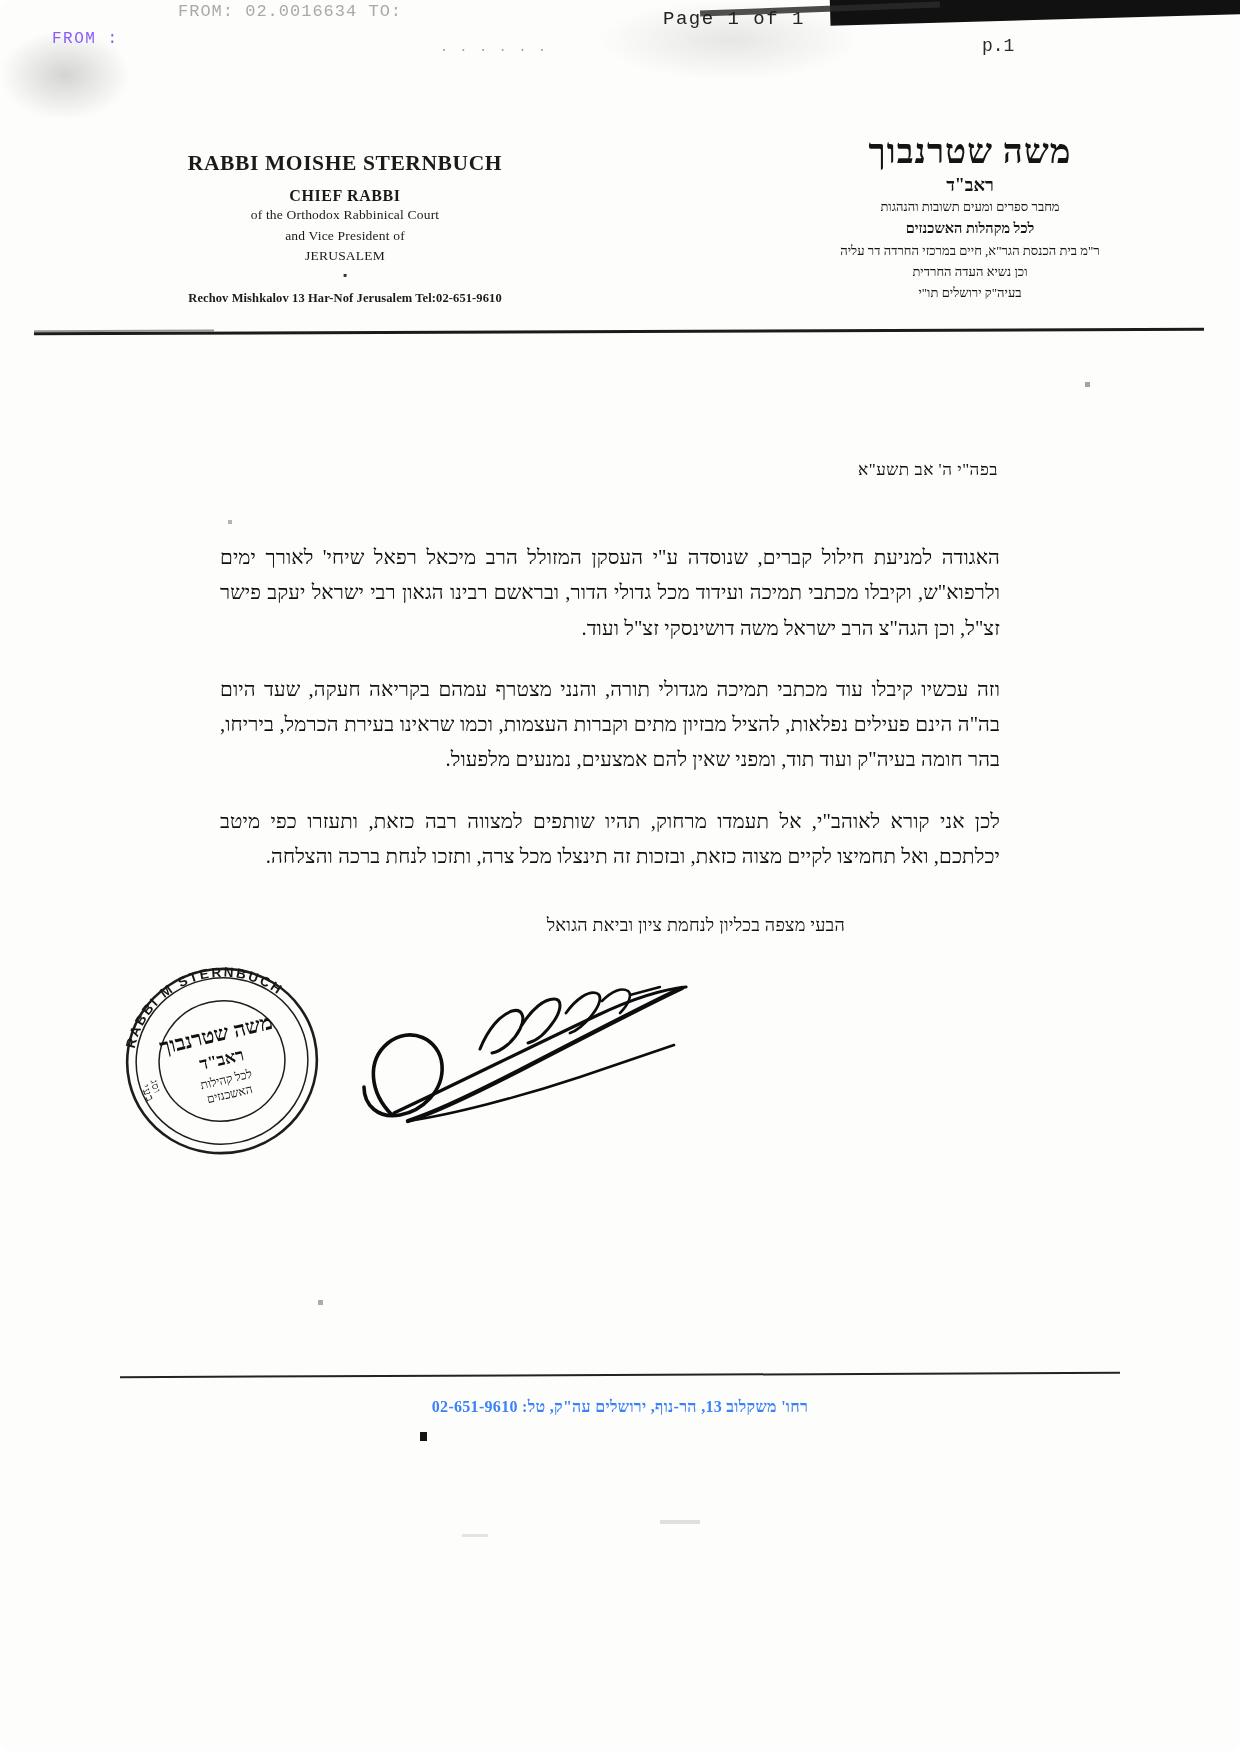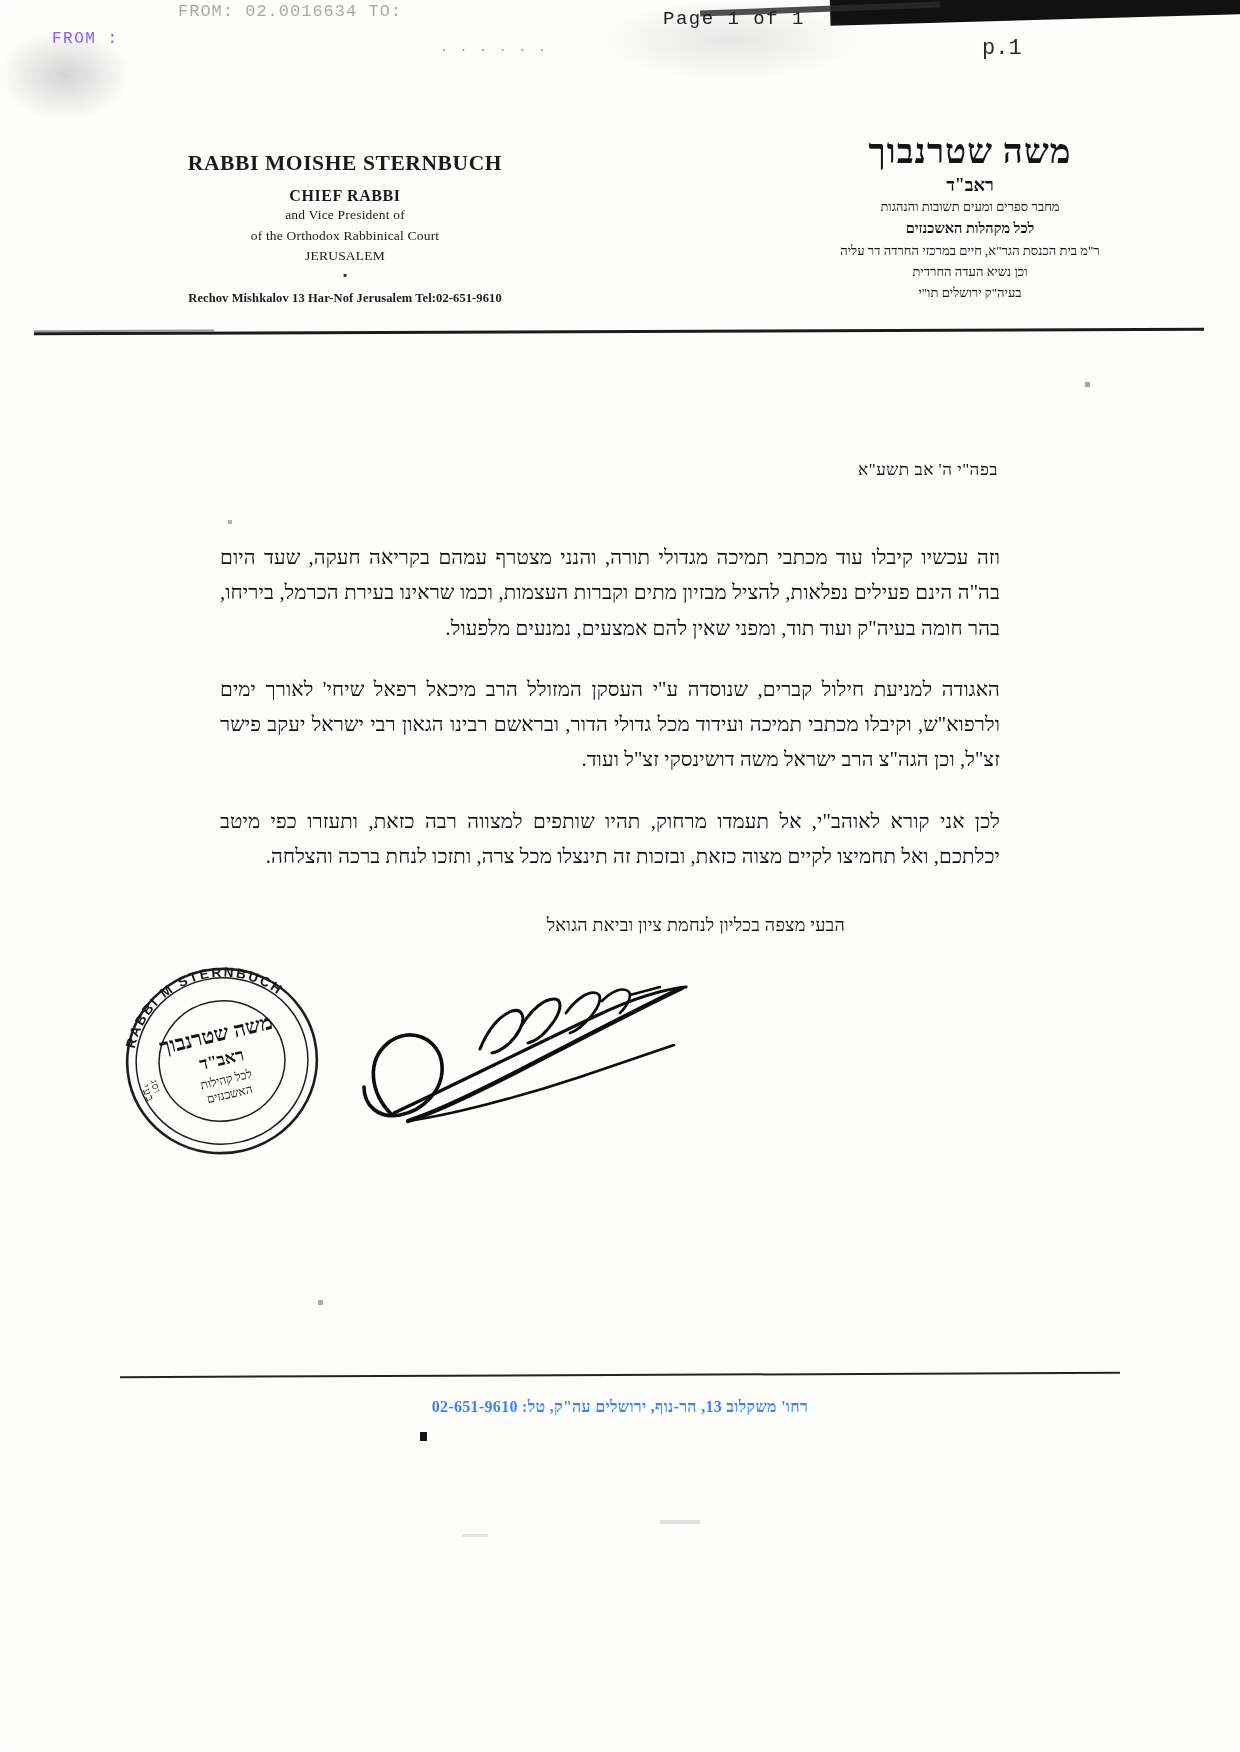--- a/index.html
+++ b/index.html
@@ -99,21 +99,21 @@
   #fax-page {
     top: 8px;
     left: 663px;
     font-size: 19px;
     color: #222;
     letter-spacing: 1.5px;
   }
   #fax-pnum {
     top: 36px;
     left: 982px;
-    font-size: 22px;
+    font-size: 18px;
     color: #2b2b2b;
   }
 
   
   #letterhead {
     position: absolute;
     top: 128px;
     left: 0;
     width: 1240px;
     height: 200px;
@@ -336,22 +336,22 @@
     <div class="fax-txt" id="fax-dots">. . . . . .</div>
     <div class="fax-txt" id="fax-page">Page  1 of 1</div>
     <div class="fax-txt" id="fax-pnum">p.1</div>
   </div>
 
   <div id="letterhead">
 
     <div id="lh-english">
       <div id="lh-name-en">RABBI MOISHE STERNBUCH</div>
       <div id="lh-title-en">CHIEF RABBI</div>
+      <div class="lh-sub-en">of the Orthodox Rabbinical Court</div>
       <div class="lh-sub-en">and Vice President of</div>
-      <div class="lh-sub-en">of the Orthodox Rabbinical Court</div>
       <div class="lh-sub-en">JERUSALEM</div>
       <div id="lh-bullet">▪</div>
       <div id="lh-addr-en">Rechov Mishkalov 13 Har-Nof Jerusalem Tel:02-651-9610</div>
     </div>
 
     <div id="lh-hebrew">
       <div id="lh-name-he">משה שטרנבוך</div>
       <div id="lh-title-he">ראב"ד</div>
       <div class="lh-sub-he">מחבר ספרים ומעים תשובות והנהגות</div>
       <div class="lh-sub-he bigger">לכל מקהלות האשכנזים</div>
@@ -361,22 +361,22 @@
     </div>
   </div>
 
   <div id="lh-rule"></div>
 
   <div id="letter-body">
 
     <div id="date-line">בפה"י  ה' אב תשע"א</div>
 
     <div id="paragraphs">
+      <p class="para first">האגודה למניעת חילול קברים, שנוסדה ע"י העסקן המזולל הרב מיכאל רפאל שיחי' לאורך ימים ולרפוא"ש, וקיבלו מכתבי תמיכה ועידוד  מכל גדולי הדור, ובראשם רבינו הגאון רבי ישראל יעקב פישר זצ"ל, וכן הגה"צ הרב ישראל משה דושינסקי זצ"ל ועוד.</p>
       <p class="para">וזה עכשיו קיבלו עוד מכתבי תמיכה מגדולי תורה, והנני מצטרף עמהם בקריאה חעקה, שעד היום בה"ה הינם פעילים נפלאות, להציל מבזיון מתים וקברות העצמות, וכמו שראינו בעירת הכרמל, ביריחו, בהר חומה בעיה"ק ועוד תוד, ומפני שאין להם אמצעים, נמנעים מלפעול.</p>
-      <p class="para first">האגודה למניעת חילול קברים, שנוסדה ע"י העסקן המזולל הרב מיכאל רפאל שיחי' לאורך ימים ולרפוא"ש, וקיבלו מכתבי תמיכה ועידוד  מכל גדולי הדור, ובראשם רבינו הגאון רבי ישראל יעקב פישר זצ"ל, וכן הגה"צ הרב ישראל משה דושינסקי זצ"ל ועוד.</p>
       <p class="para">לכן אני קורא לאוהב"י, אל תעמדו מרחוק, תהיו שותפים למצווה רבה כזאת, ותעזרו כפי מיטב יכלתכם, ואל תחמיצו לקיים מצוה כזאת, ובזכות זה תינצלו מכל צרה, ותזכו לנחת ברכה והצלחה.</p>
     </div>
 
     <div id="closing-line">הבעי מצפה בכליון לנחמת ציון וביאת הגואל</div>
   </div>
 
   <div id="signature-area">
 
     <div id="stamp">
       <svg width="228" height="192" viewBox="0 0 228 192" xmlns="http://www.w3.org/2000/svg">

